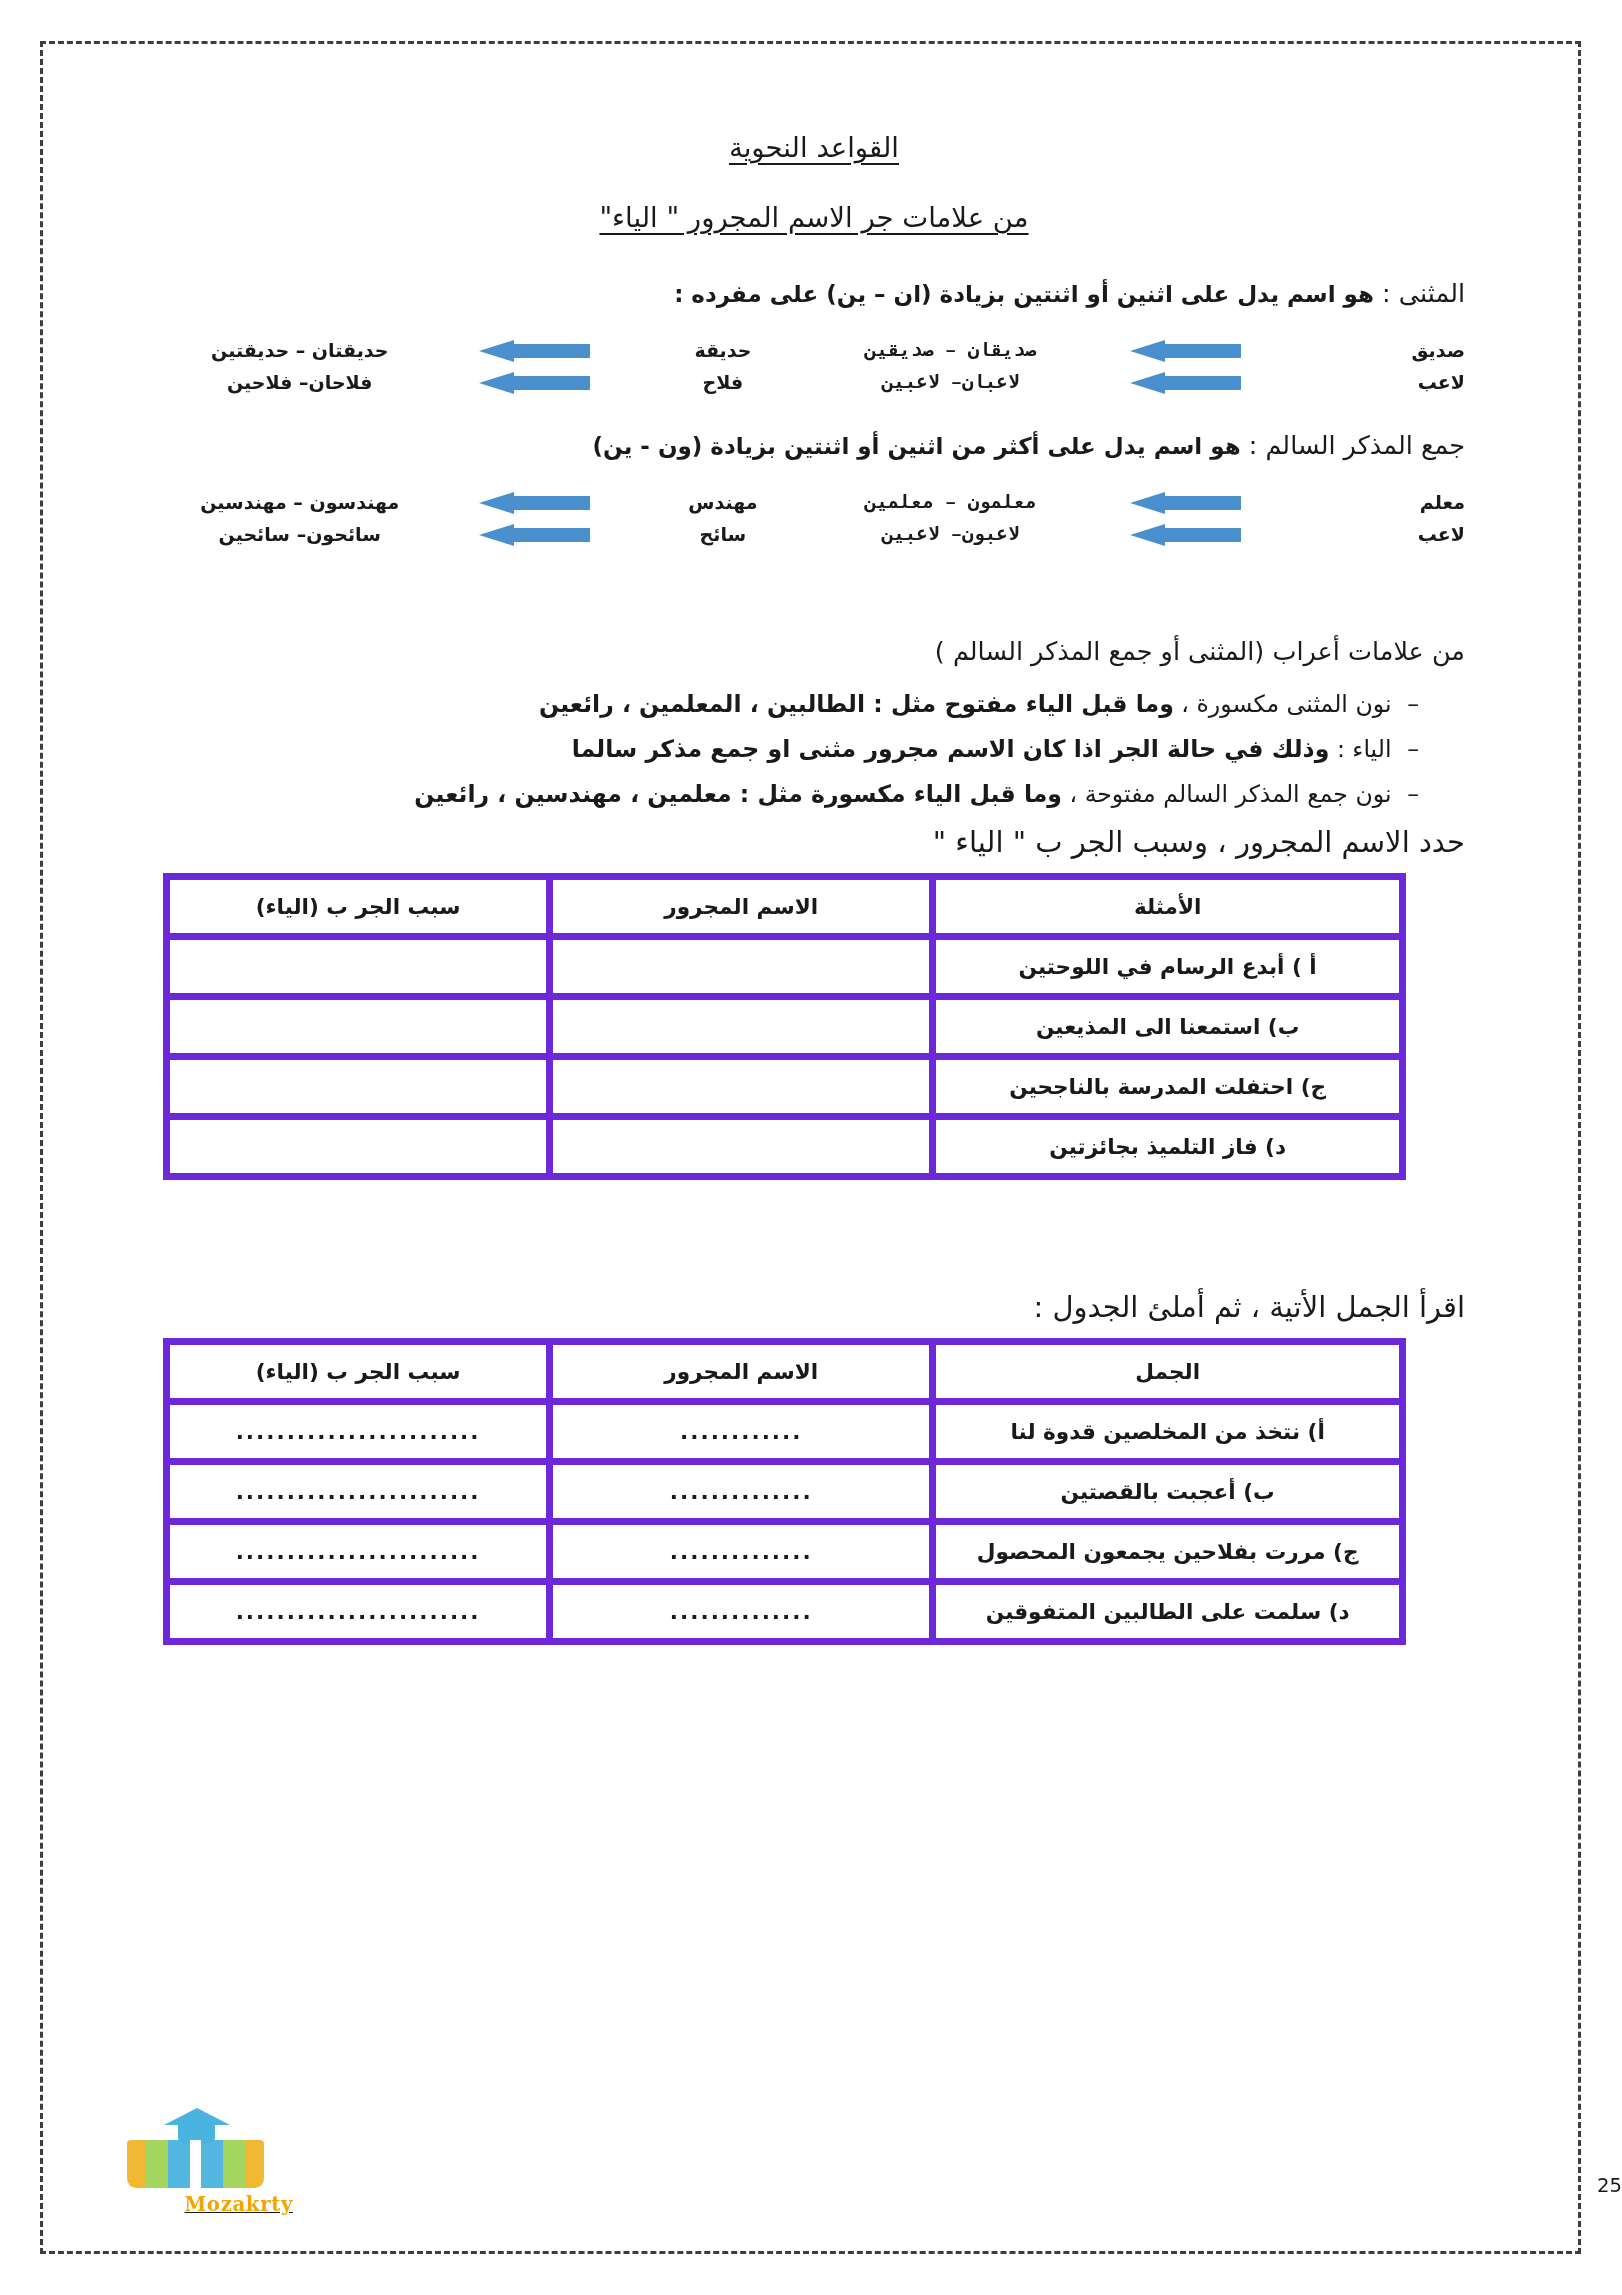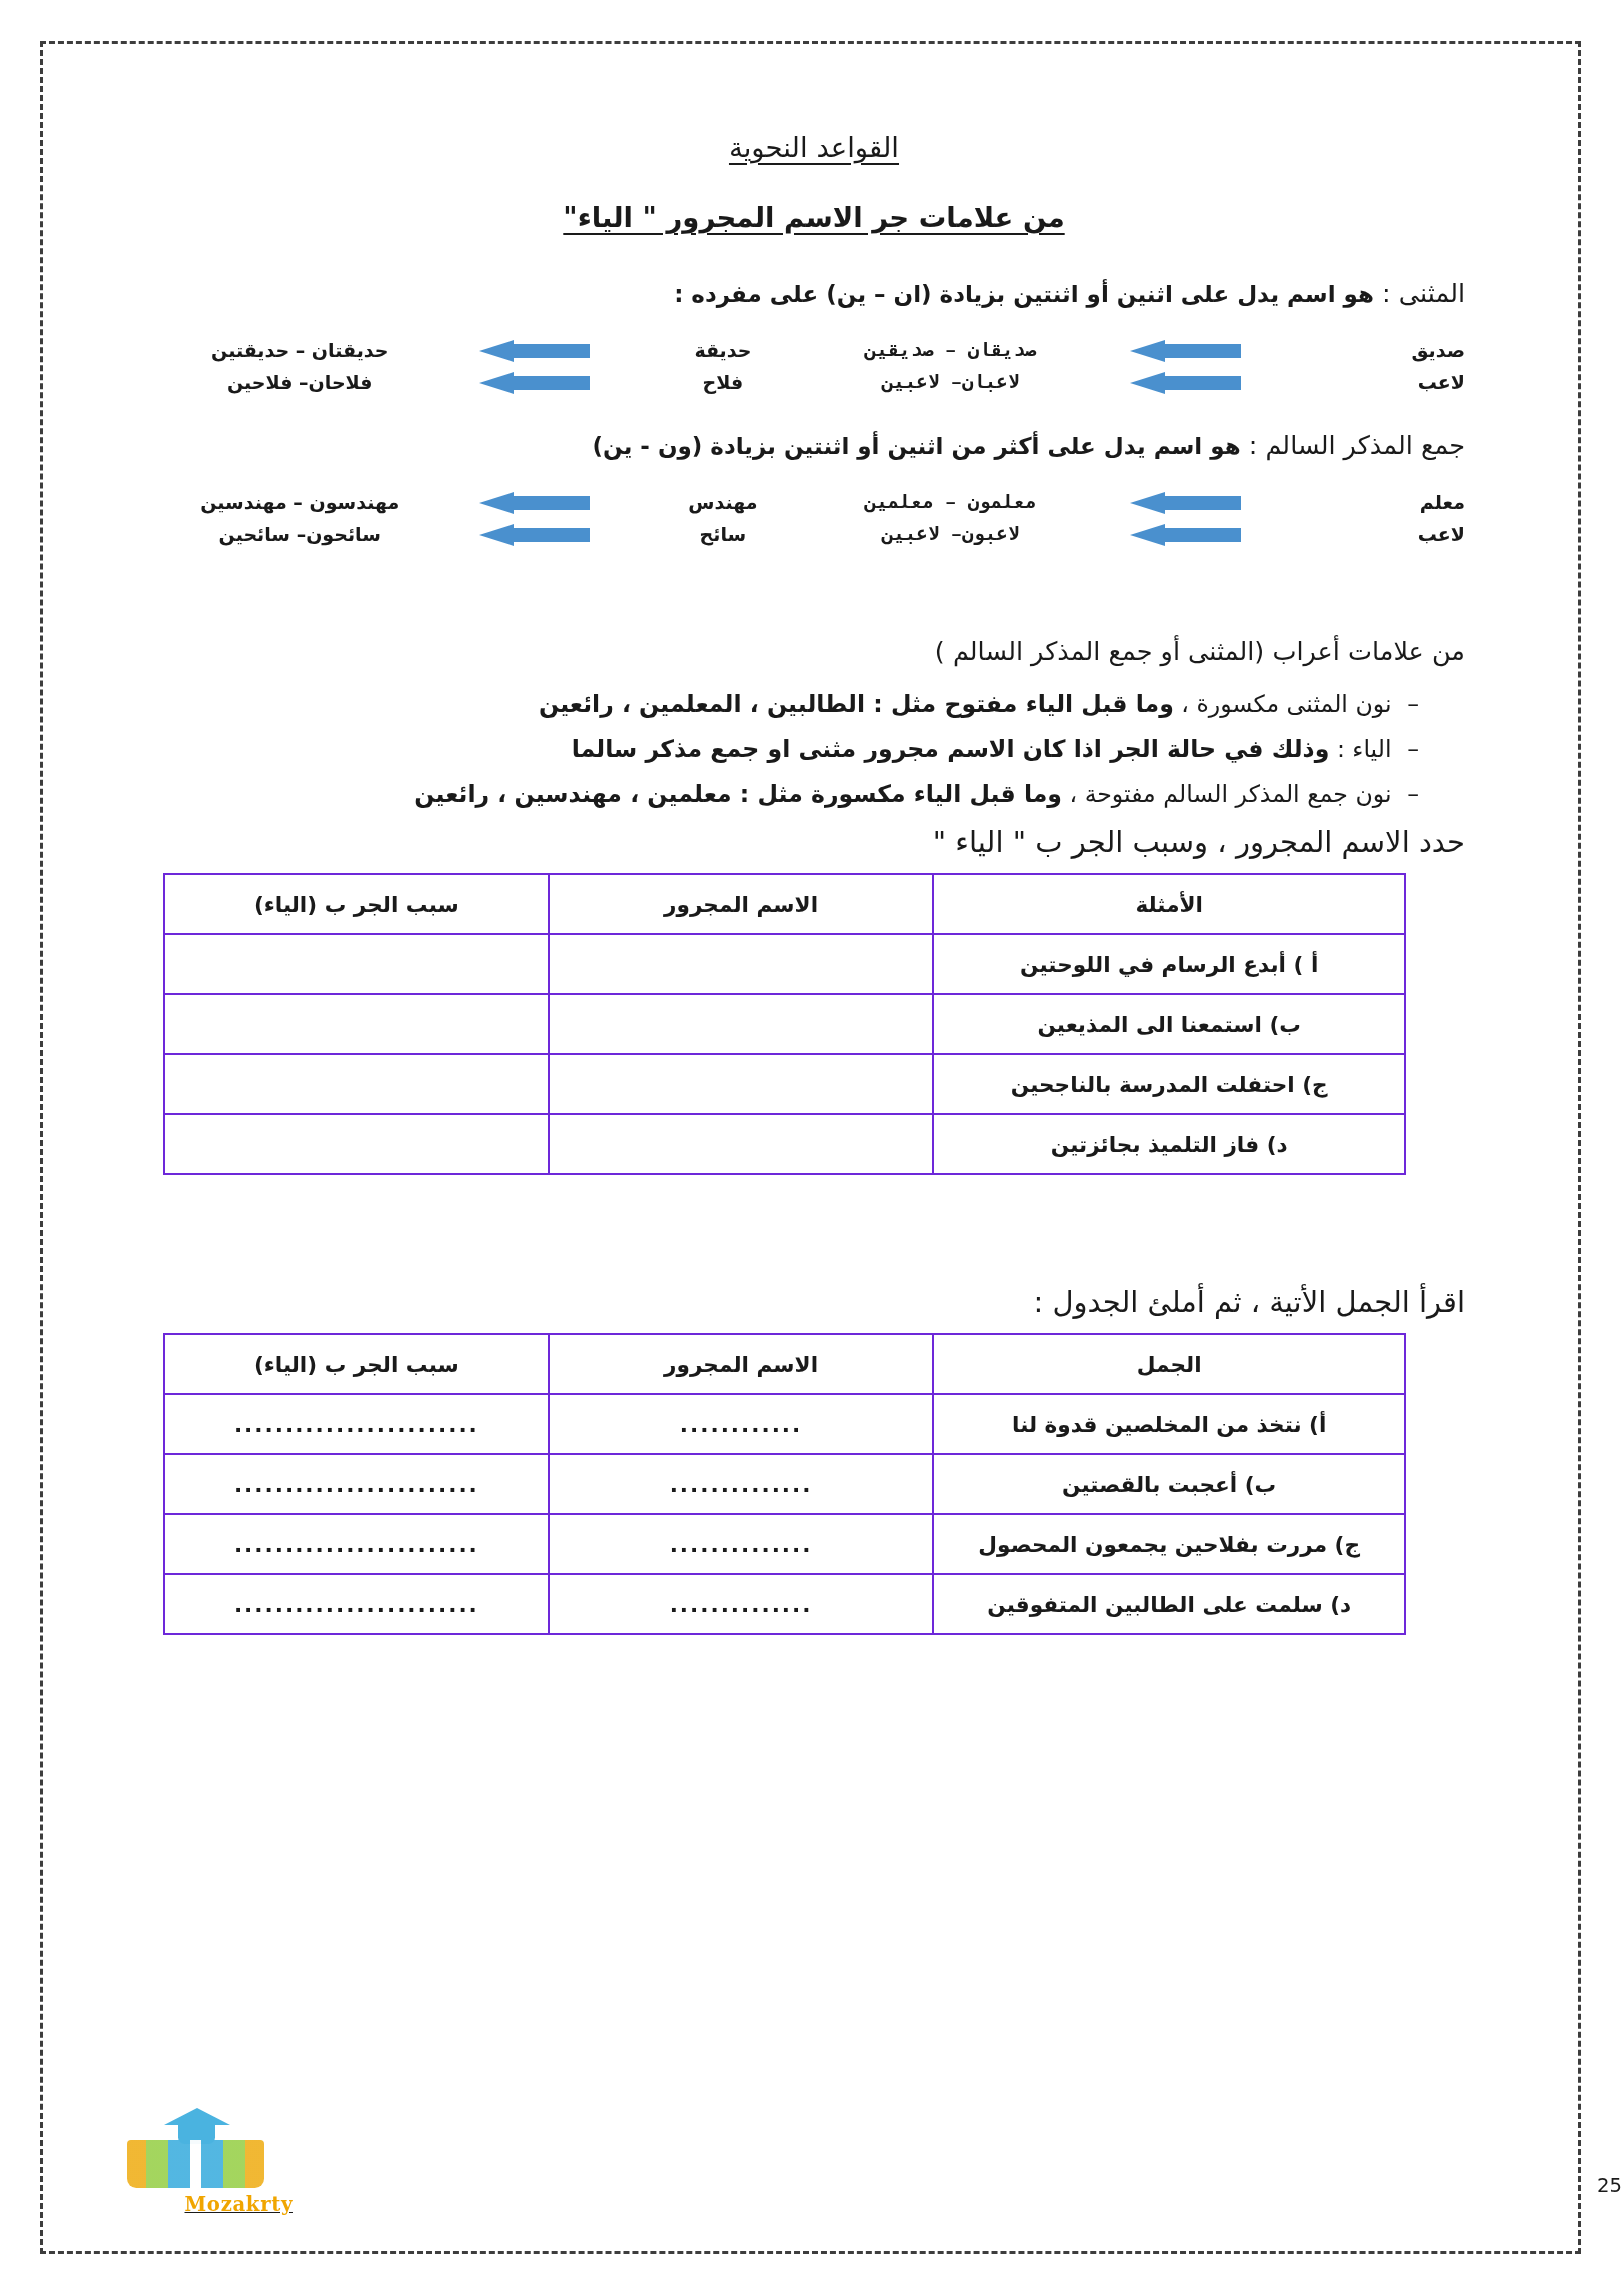--- a/index.html
+++ b/index.html
@@ -56,21 +56,21 @@
     font-weight: 400;
     color: #1a1a1a;
     text-decoration: underline;
     text-underline-offset: 5.9px;
     margin: 0 0 38px 0;
     letter-spacing: 0px;
   }
   .doc-subtitle {
     text-align: center;
     font-size: 27.5px;
-    font-weight: 700;
+    font-weight: 400;
     color: #1a1a1a;
     text-decoration: underline;
     text-underline-offset: 5.9px;
     margin: 0 0 41px 0;
   }
 
   .def-line {
     font-size: 25.5px;
     text-align: right;
     margin: 0 0 22px 0;
@@ -167,21 +167,21 @@
 
   
   table.grid {
     border-collapse: collapse;
     width: 1243px;
     margin: 0 auto 0 0;
     direction: rtl;
     table-layout: fixed;
   }
   table.grid th, table.grid td {
-    border: 2px solid #6d28d9;
+    border: 7px solid #6d28d9;
     height: 60px;
     padding: 3.9px 17px;
     font-size: 21.6px;
     font-weight: bold;
     text-align: center;
     box-sizing: border-box;
   }
   table.grid th.c1, table.grid td.c1 { width: 38%; text-align: center; }
   table.grid th.c2, table.grid td.c2 { width: 31%; }
   table.grid th.c3, table.grid td.c3 { width: 31%; }

